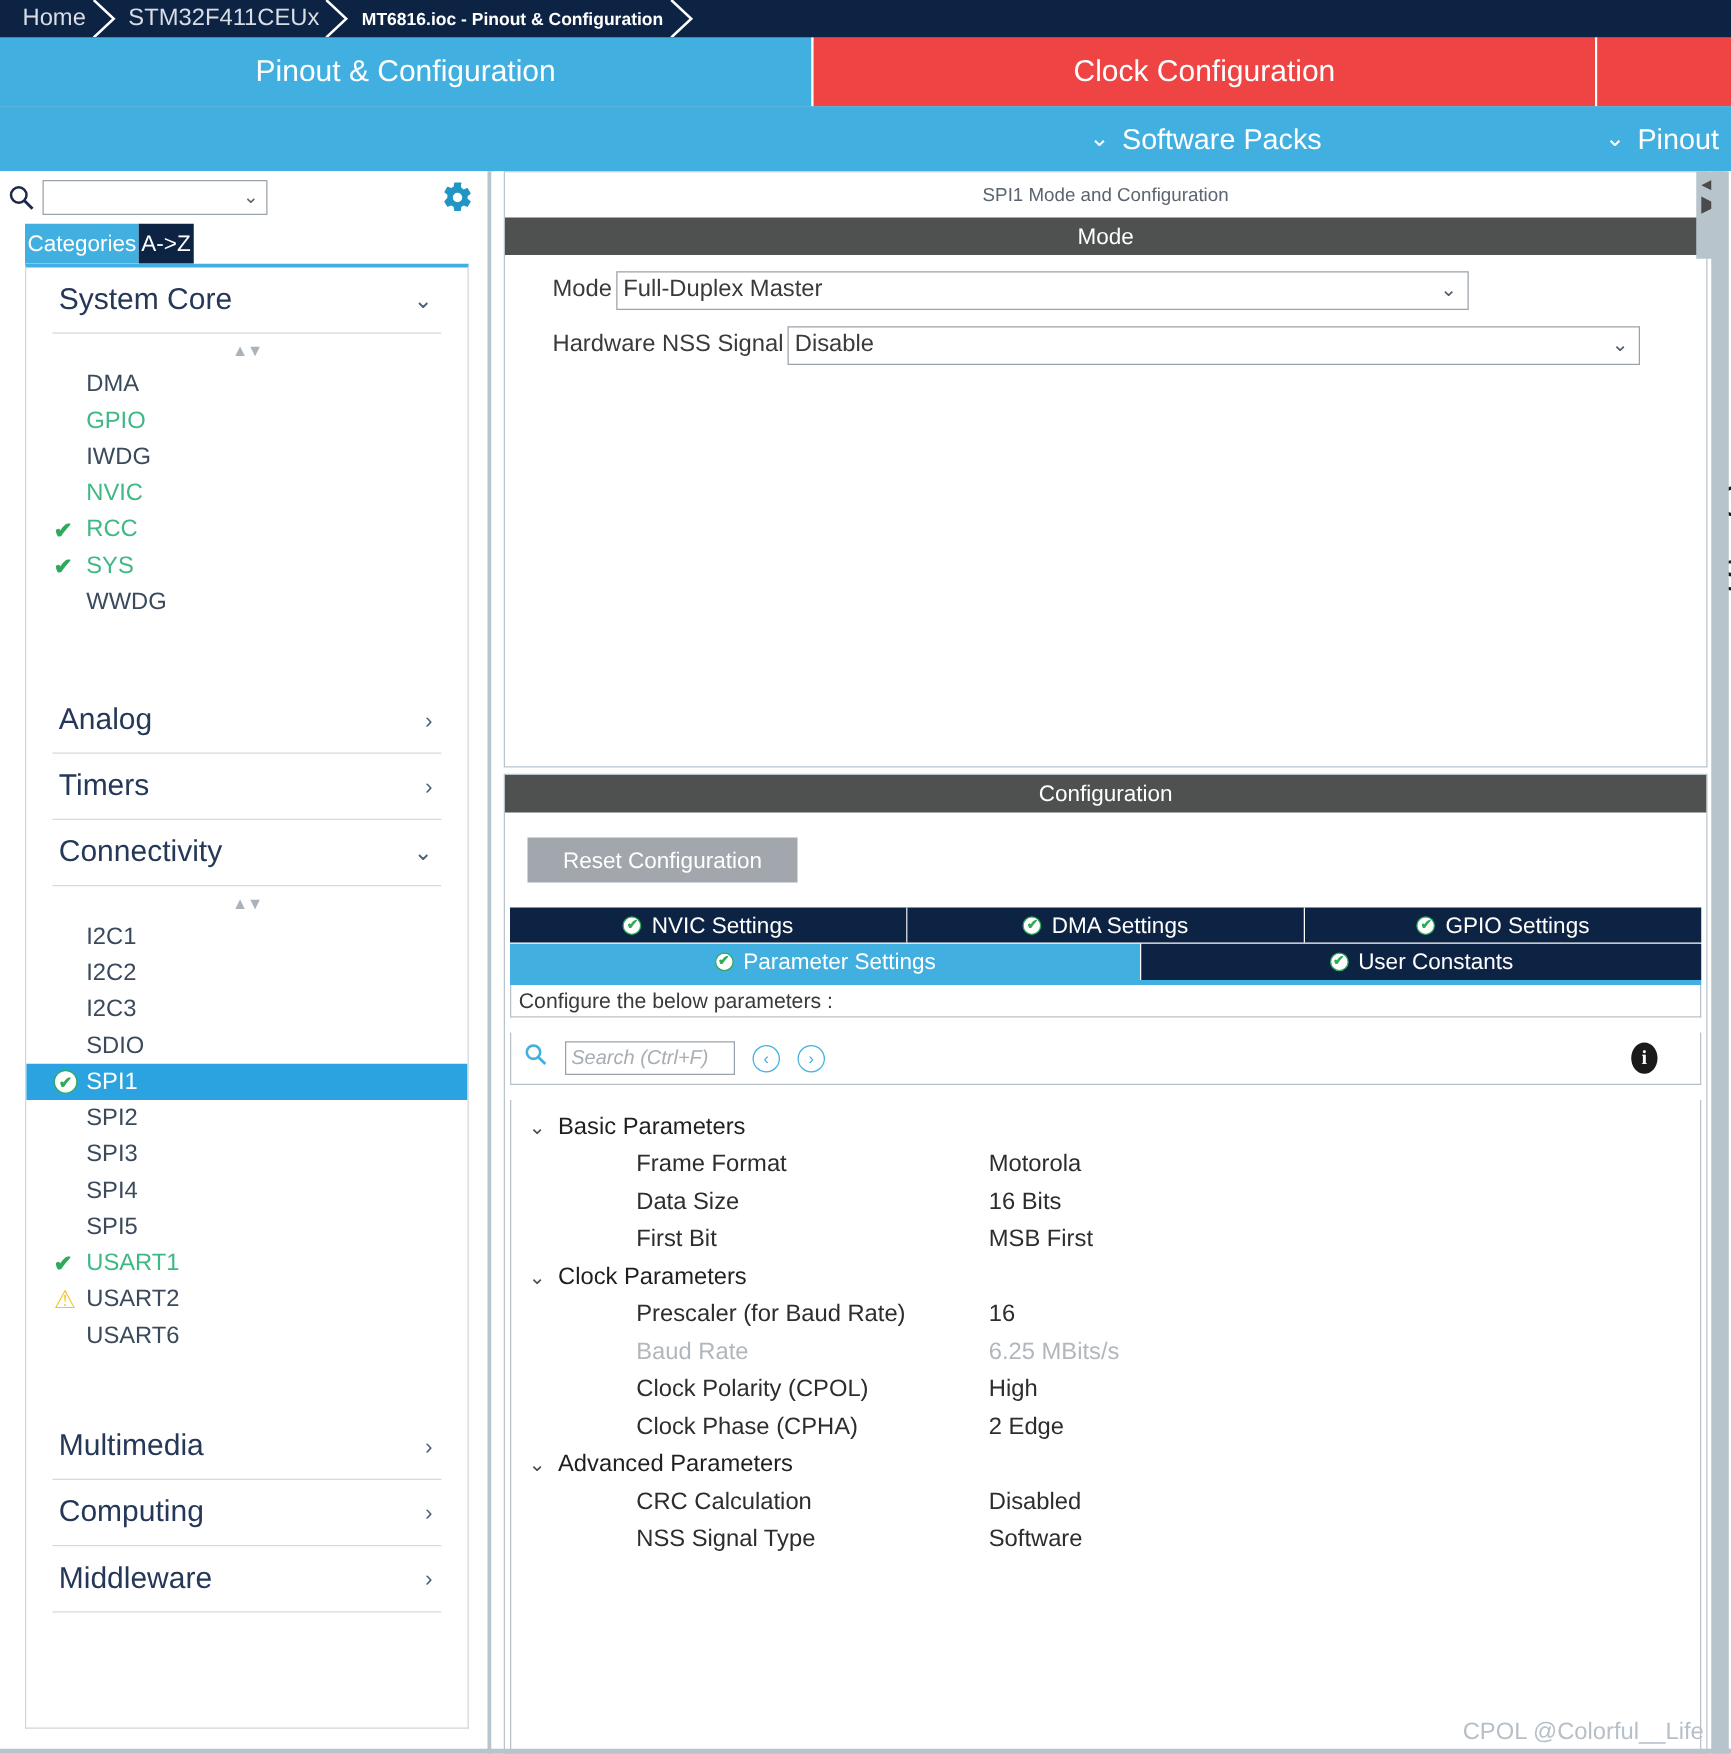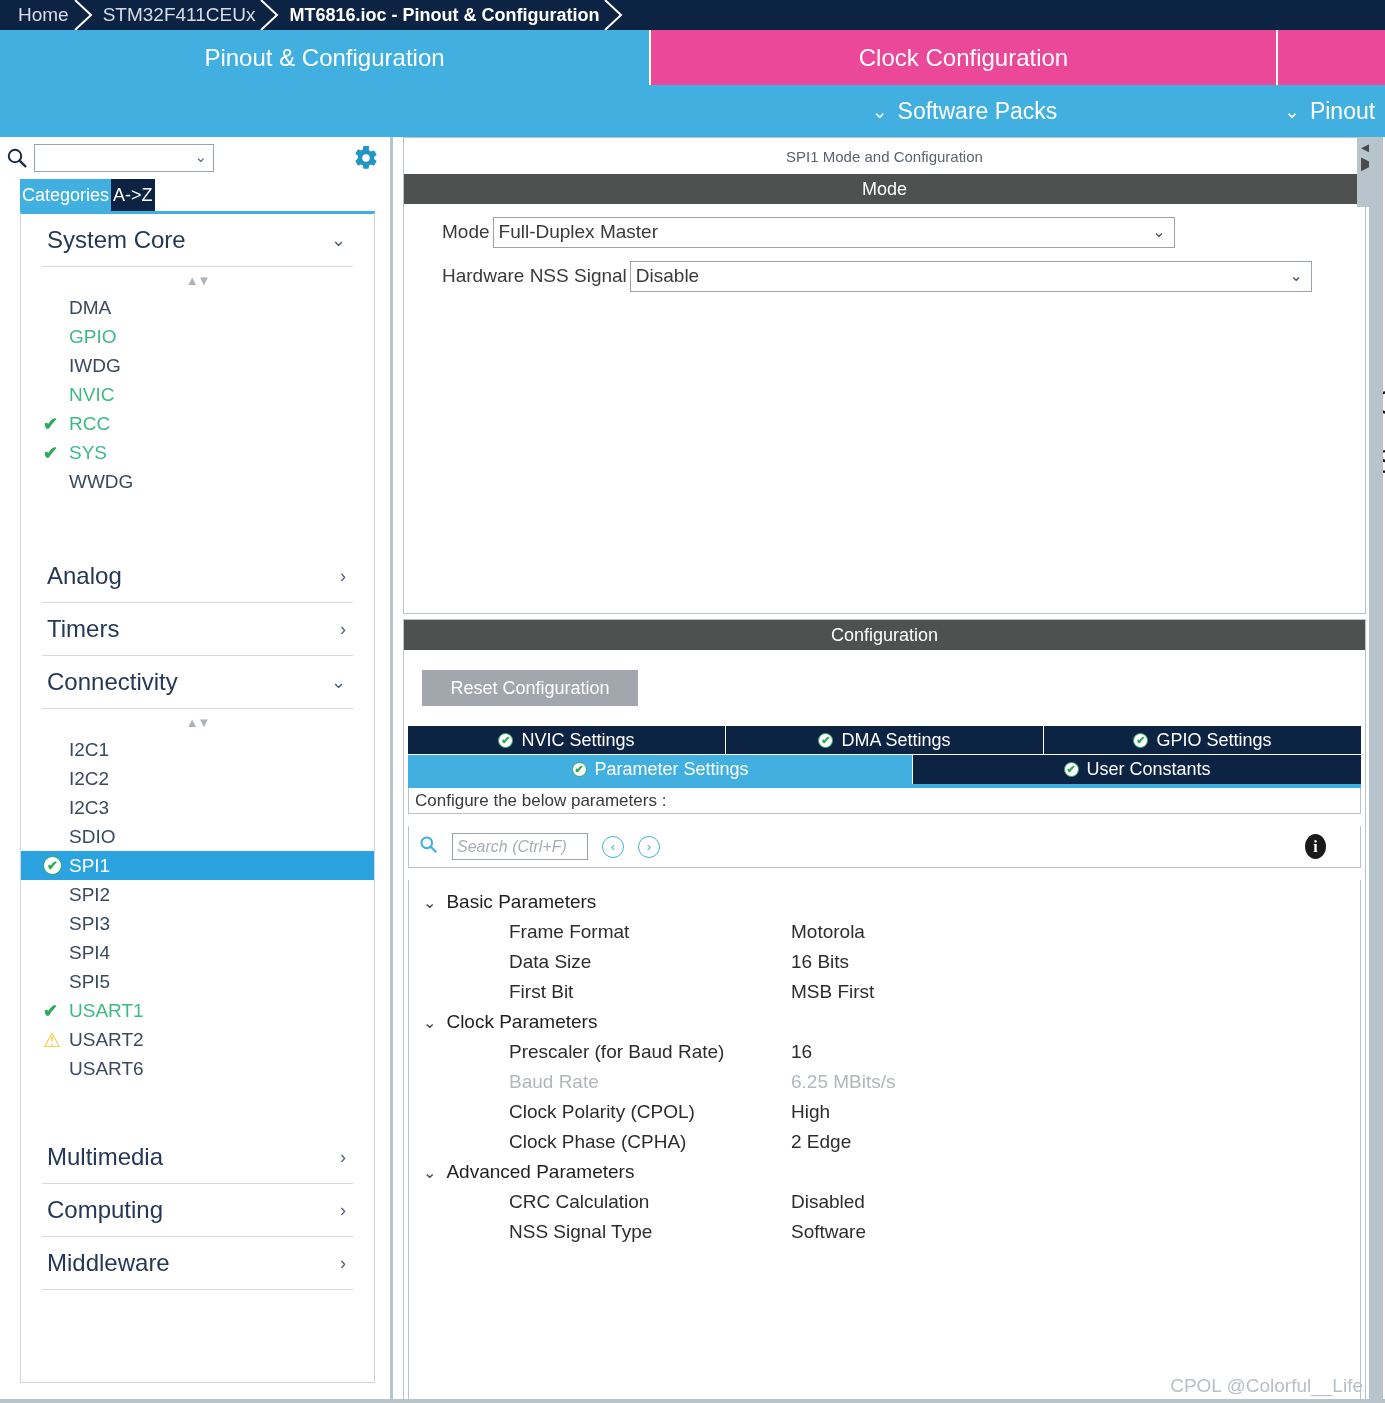--- a/index.html
+++ b/index.html
@@ -10,39 +10,39 @@
     overflow: hidden;
   }
 
   
   .breadcrumb {
     position: absolute; left: 0; top: 0; width: 1385px; height: 30px;
     background: #0d2344; color: #ffffff;
     display: flex; align-items: center;
   }
   .bc-item { font-size: 19px; color: #d8dde5; white-space: nowrap; }
-  .bc-item.active { color: #ffffff; font-weight: bold; font-size: 18px; }
+  .bc-item.active { color: #ffffff; font-weight: bold; font-size: 14px; }
   .bc-sep {
     width: 34px; height: 30px; position: relative; flex: none;
   }
   .bc-sep svg { position: absolute; left: 0; top: 0; }
 
   
   .tabrow {
     position: absolute; left: 0; top: 30px; width: 1385px; height: 55px;
     background: #0d2344;
     display: flex; align-items: stretch;
   }
   .mtab {
     display: flex; align-items: center; justify-content: center;
     color: #ffffff; font-size: 24px;
     border-right: 2px solid #ffffff;
   }
   .mtab.sel { background: #41b0e0; }
-  .mtab.unsel { background: #ec4899; }
+  .mtab.unsel { background: #ef4444; }
   .mtab-1 { width: 651px; }
   .mtab-2 { width: 627px; }
   .mtab-3 { width: 107px; border-right: none; }
 
   
   .subbar {
     position: absolute; left: 0; top: 85px; width: 1385px; height: 52px;
     background: #41b0e0; color: #ffffff;
     display: flex; align-items: center;
   }

